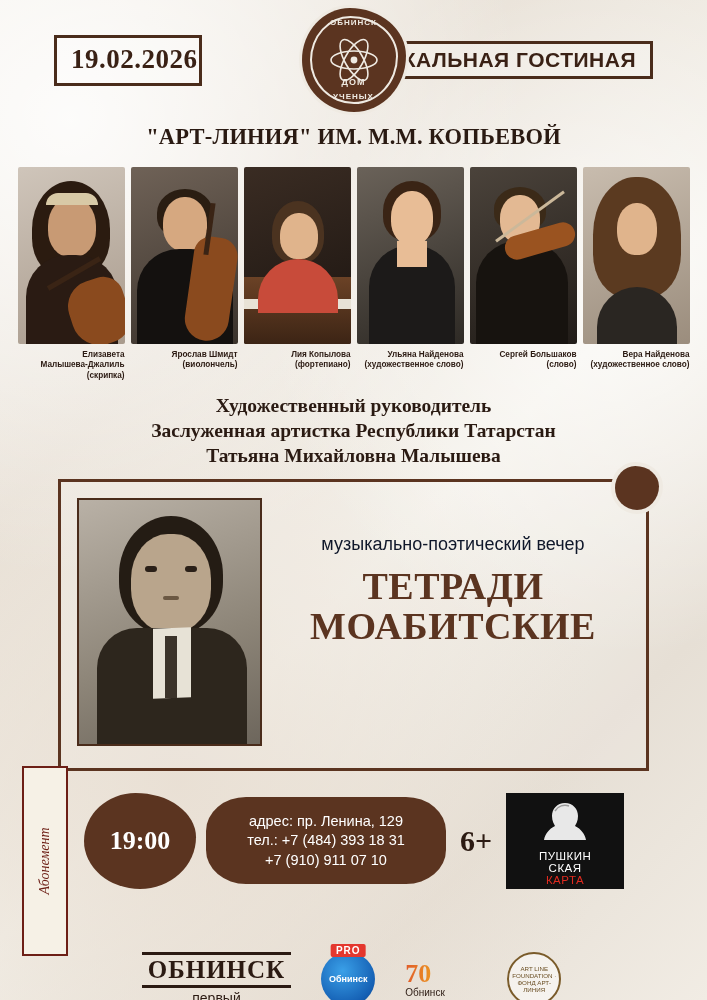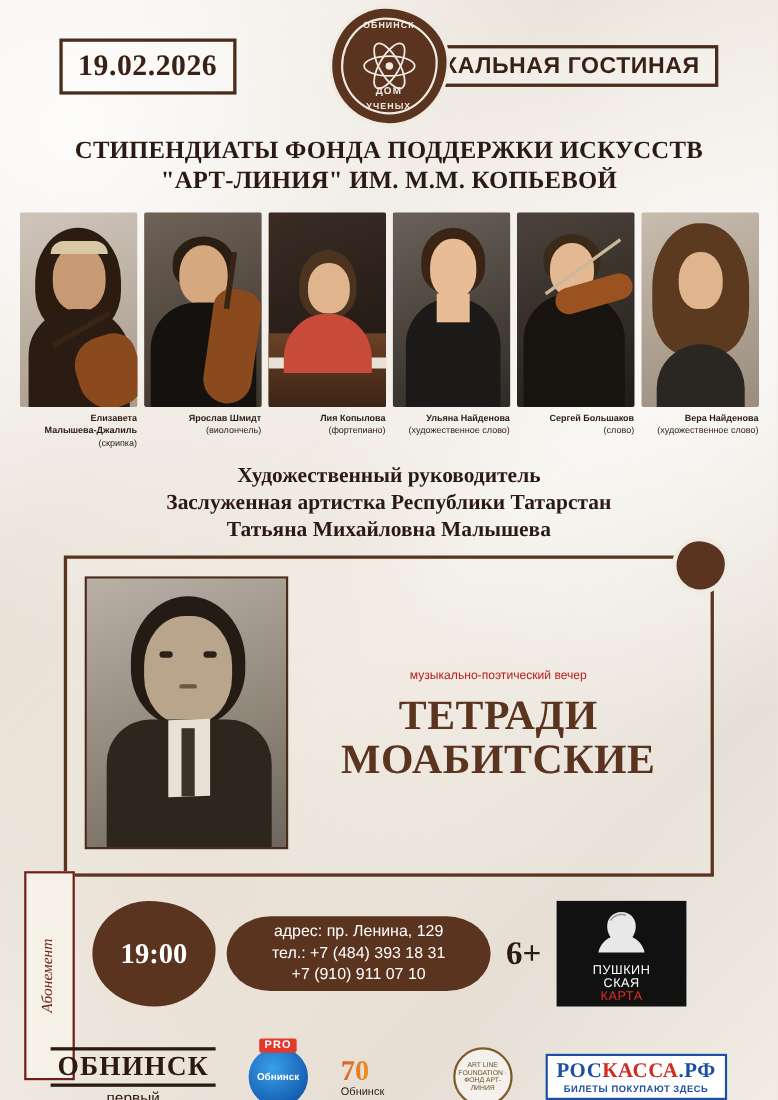--- a/index.html
+++ b/index.html
@@ -25,21 +25,21 @@
 
   
   .header {
     position:relative;
     margin: 14px 54px 0 54px;
     height: 92px;
     display:flex; align-items:center; justify-content:space-between;
   }
   .date-box {
     border:3px solid #4a2c1b;
-    padding:6px 14px 8px 14px;
+    padding:6px 1px 8px 14px;
     font-family:"Liberation Serif", serif;
     font-size:27px; font-weight:700; letter-spacing:0.5px;
     color:#3a2115; background:rgba(255,255,255,0.25);
   }
   .title-box {
     border:3px solid #4a2c1b;
     padding:5px 14px;
     font-family:"Liberation Sans", sans-serif;
     font-size:21px; font-weight:700; line-height:1.08;
     text-align:center; color:#3a2115; letter-spacing:0.5px;
@@ -94,21 +94,21 @@
     width:107px; height:177px;
     border-radius:2px;
     position:relative; overflow:hidden;
   }
   .perf .cap {
     margin-top:6px;
     text-align:right;
     font-size:8.2px; line-height:1.32; color:#2b1a12;
     font-weight:700;
   }
-  .perf .cap .role { font-weight:400; }
+  .perf .cap .role { font-weight:700; }
 
   
   .pf { position:absolute; inset:0; }
   .head { position:absolute; border-radius:48% 48% 44% 44%; }
   .hair { position:absolute; border-radius:50% 50% 40% 40%; }
   .body { position:absolute; border-radius:42px 42px 0 0; }
   .inst { position:absolute; }
 
   
   .director {
@@ -135,21 +135,21 @@
     box-shadow:0 0 0 4px #efeae2;
   }
   .portrait-jalil {
     width:185px; height:248px; flex:0 0 185px;
     border:2px solid #4a2c1b;
     position:relative; overflow:hidden;
     background:linear-gradient(160deg,#b9b1a6 0%,#8d8578 60%,#6d665c 100%);
     margin-top:-2px;
   }
   .event-text { flex:1; text-align:center; padding-top:34px; }
-  .ev-kicker { font-size:11px; color:#b91c1c;margin-top:48px; }
+  .ev-kicker { font-size:18px; color:#0f172a; }
   .ev-title {
     margin-top:12px;
     font-family:"Liberation Serif", serif;
     font-weight:700; font-size:38px; line-height:1.05;
     color:#5b3420; letter-spacing:0.5px;
   }
   .ev-sub { margin-top:16px; font-size:17px; line-height:1.32; color:#2b1a12; }
 
   
   .footer-info {
@@ -171,21 +171,21 @@
   }
   .time-blob {
     width:112px; height:96px; flex:0 0 112px;
     background:#5b3420; color:#fff;
     border-radius:46% 54% 50% 50% / 50% 46% 54% 50%;
     display:flex; align-items:center; justify-content:center;
     font-family:"Liberation Serif", serif; font-size:26px; font-weight:700;
     margin-left:6px;
   }
   .addr-blob {
-    flex:0 0 240px; height:68px;
+    flex:0 0 240px; height:87px;
     background:#5b3420; color:#fff;
     border-radius:40px/34px;
     display:flex; flex-direction:column; align-items:center; justify-content:center;
     font-size:14.5px; line-height:1.35; text-align:center;
     padding:0 10px;
   }
   .age { font-family:"Liberation Serif", serif; font-size:30px; font-weight:700; color:#2b1a12; margin:0 4px; }
   .pushkin {
     width:118px; height:96px; flex:0 0 118px;
     background:#111; color:#fff; position:relative;
@@ -274,21 +274,20 @@
       </svg>
       <div class="top-text">ОБНИНСК</div>
       <div class="mid-text">ДОМ</div>
       <div class="bot-text">УЧЕНЫХ</div>
     </div>
 
     <div class="title-box">МУЗЫКАЛЬНАЯ ГОСТИНАЯ</div>
   </div>
 
   <div class="subtitle">
-    <div>СТИПЕНДИАТЫ ФОНДА ПОДДЕРЖКИ ИСКУССТВ</div>
     <div>"АРТ-ЛИНИЯ" ИМ. М.М. КОПЬЕВОЙ</div>
   </div>
 
   <div class="performers">
 
     <div class="perf">
       <div class="photo">
         <div class="pf" style="background:linear-gradient(160deg,#cfc5ba,#a99b8d);"></div>
         <div class="hair" style="left:14px;top:14px;width:78px;height:96px;background:#2b1b10;"></div>
         <div class="head" style="left:30px;top:30px;width:48px;height:60px;background:#c89a74;"></div>
@@ -447,22 +446,16 @@
 
     <div class="logo-70">
       <div class="num">70</div>
       <div class="cap">Обнинск</div>
     </div>
 
     <div class="logo-art">
       <div class="ring">ART LINE FOUNDATION · ФОНД АРТ-ЛИНИЯ</div>
     </div>
 
-    <div class="logo-ros">
-      <div class="l1">
-        <span class="b">РОС</span><span class="r">КАССА</span><span class="b">.РФ</span>
-      </div>
-      <div class="l2">БИЛЕТЫ ПОКУПАЮТ ЗДЕСЬ</div>
-    </div>
 
   </div>
 
 </div>
 
 </body></html>

